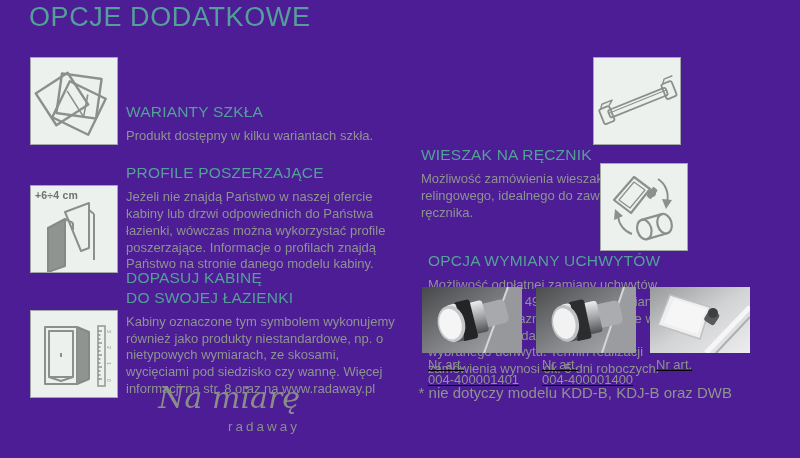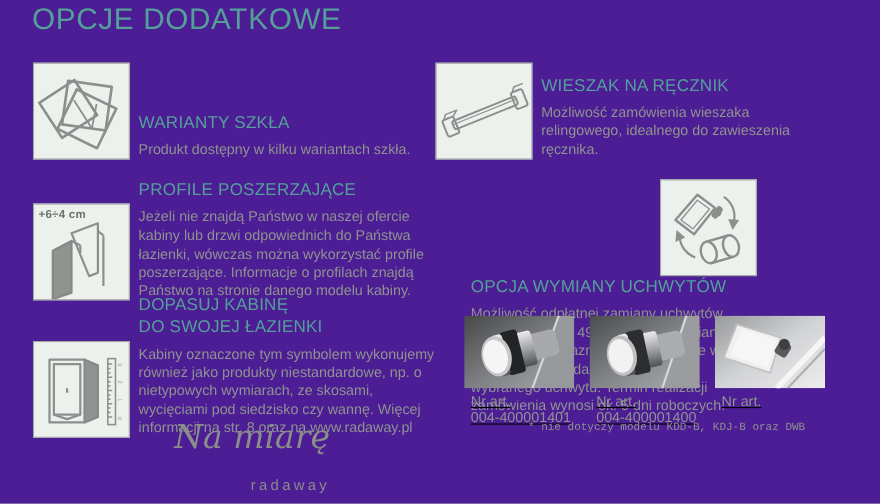--- a/index.html
+++ b/index.html
@@ -28,36 +28,36 @@
     margin:0 0 6px 0; font-size:15.5px; font-weight:400; letter-spacing:0.2px;
     color:#54a099; white-space:pre-line; line-height:1.28;
   }
   .ftxt p { margin:0; font-size:13px; line-height:1.3; color:#8f938f; }
   .col-left .ftxt  { width:278px; }
   .col-right .ftxt { width:260px; }
 
   .pos-l1 { left:30px;  top:57px;  }
   .pos-l2 { left:30px;  top:163px; }
   .pos-l3 { left:30px;  top:268px; }
-  .pos-r1 { left:396px; top:57px;  }
+  .pos-r1 { left:413px; top:57px;flex-direction:column;  }
   .pos-r2 { left:420px; top:163px;flex-direction:column; }
 
   .products { position:absolute; left:418px; top:283px; display:flex; gap:6px; }
   .product  { width:100px; margin:4px;text-decoration:underline; }
   .photo    { width:100px; height:66px; display:block; }
   .product figcaption { padding-left:6px; margin-top:4px; font-size:13px; color:#8f938f; line-height:1.18; }
 
   .footnote {
     position:absolute; left:418px; top:384px; width:314px;
-    text-align:right; font-size:10px; color:#8f938f;font-family:Liberation Mono, monospace;
+    text-align:right; font-size:15px; color:#8f938f;
   }
 
   .logo { position:absolute; left:110px; top:381px; width:190px; text-align:right; color:#8a8d8a; }
   .logo-script { font-family:"DejaVu Serif", serif; font-style:italic; font-size:30px; line-height:1.15; }
-  .logo-brand  { font-size:13.5px; letter-spacing:3px; margin-top:17px; margin-left:30px; }
+  .logo-brand  { font-size:13.5px; letter-spacing:3px; margin-top:3px; margin-left:30px; }
 </style>
 </head>
 <body>
 
 <div class="page">
 
   <h1 class="title">OPCJE DODATKOWE</h1>
 
   <section class="feature col-left pos-l1">
     <div class="icon-box">

